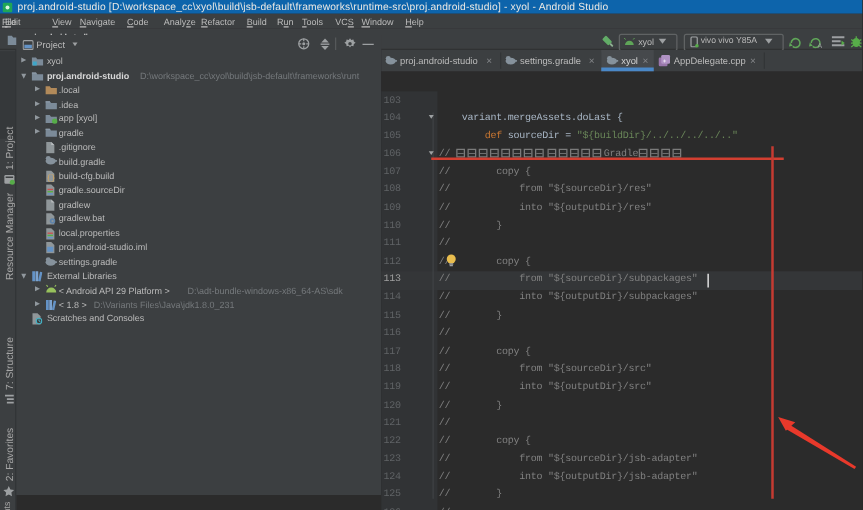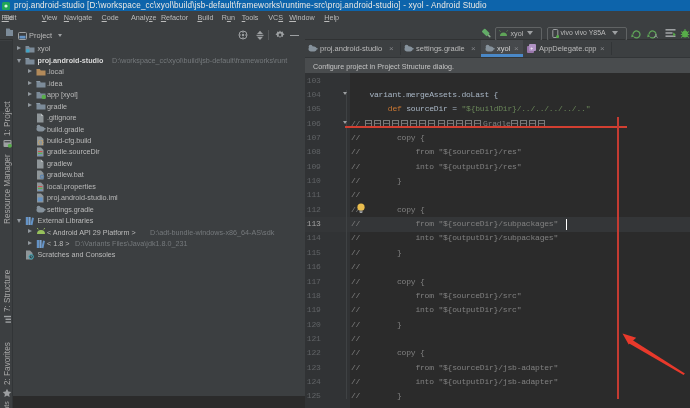--- a/index.html
+++ b/index.html
@@ -376,23 +376,20 @@
     <span class="tx" style="left:209px">×</span>
     <svg class="a" style="left:221px;top:3px" width="11" height="11" viewBox="0 0 11 11">
         <rect x="1" y="3" width="7" height="7" rx="1" fill="#9876aa"></rect>
         <rect x="3" y="1" width="7" height="7" rx="1" fill="#b093c4"></rect>
         <text x="4.2" y="7.2" font-size="5" fill="#fff" font-family="Liberation Sans">+</text>
       </svg>
     <span class="tt" style="left:234px">AppDelegate.cpp</span>
     <span class="tx" style="left:295px">×</span>
     <div class="tsep" style="left:306px"></div>
   </div>
-  <div id="notif">
-      <span class="a" style="left:8px;top:3.5px">Configure project in Project Structure dialog.</span>
-    </div>
   <div id="gutterbg"></div>
   <div id="caretline"></div>
   <pre class="a" id="lnums">103
 104
 105
 106
 107
 108
 109
 110

